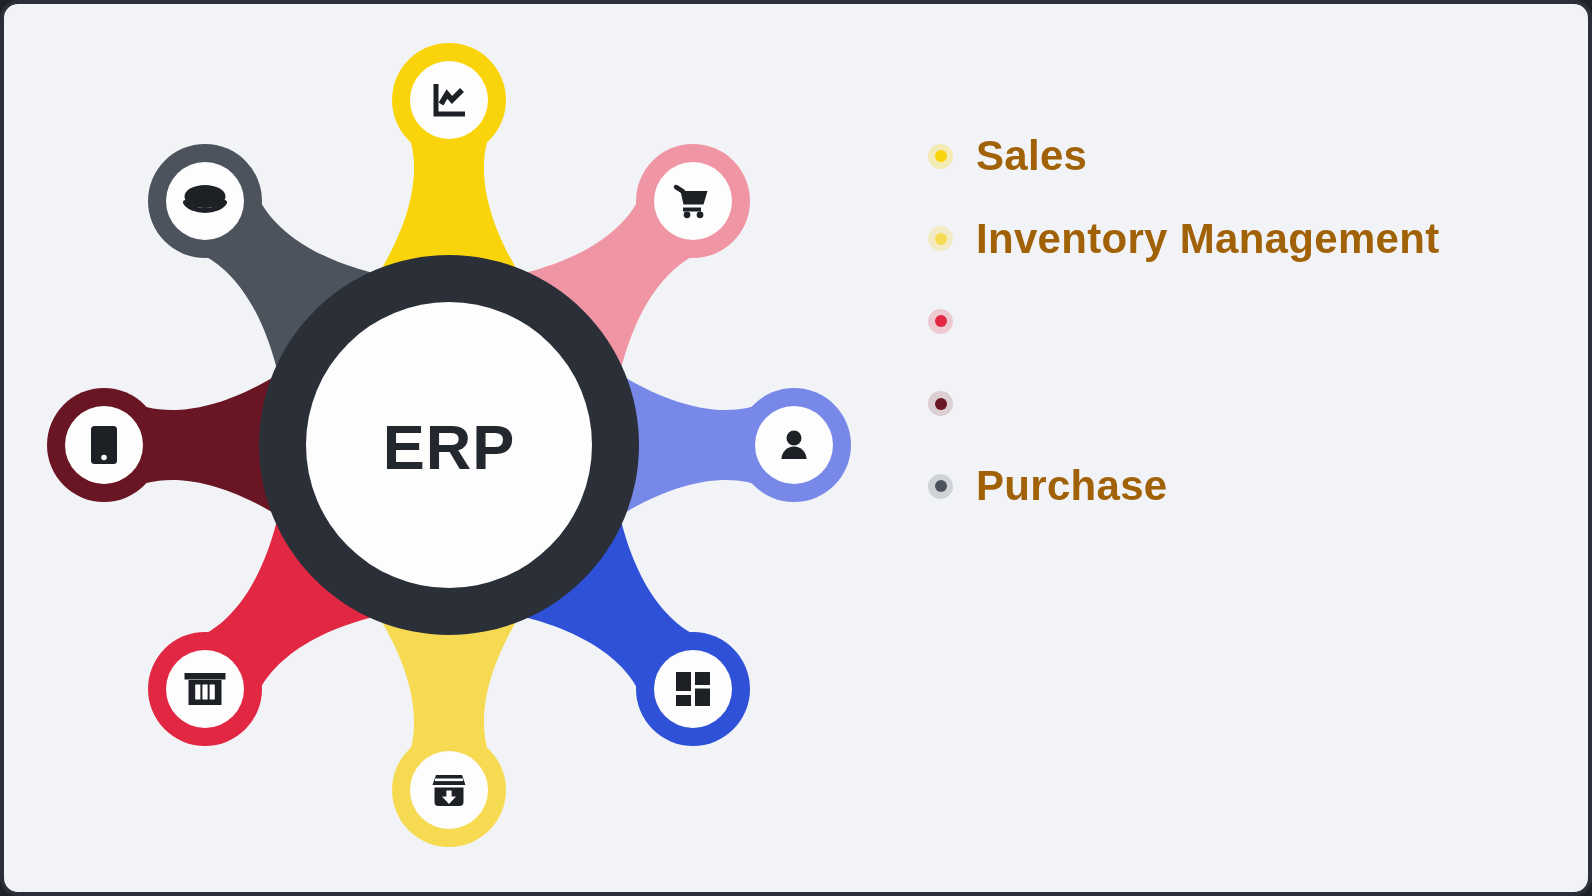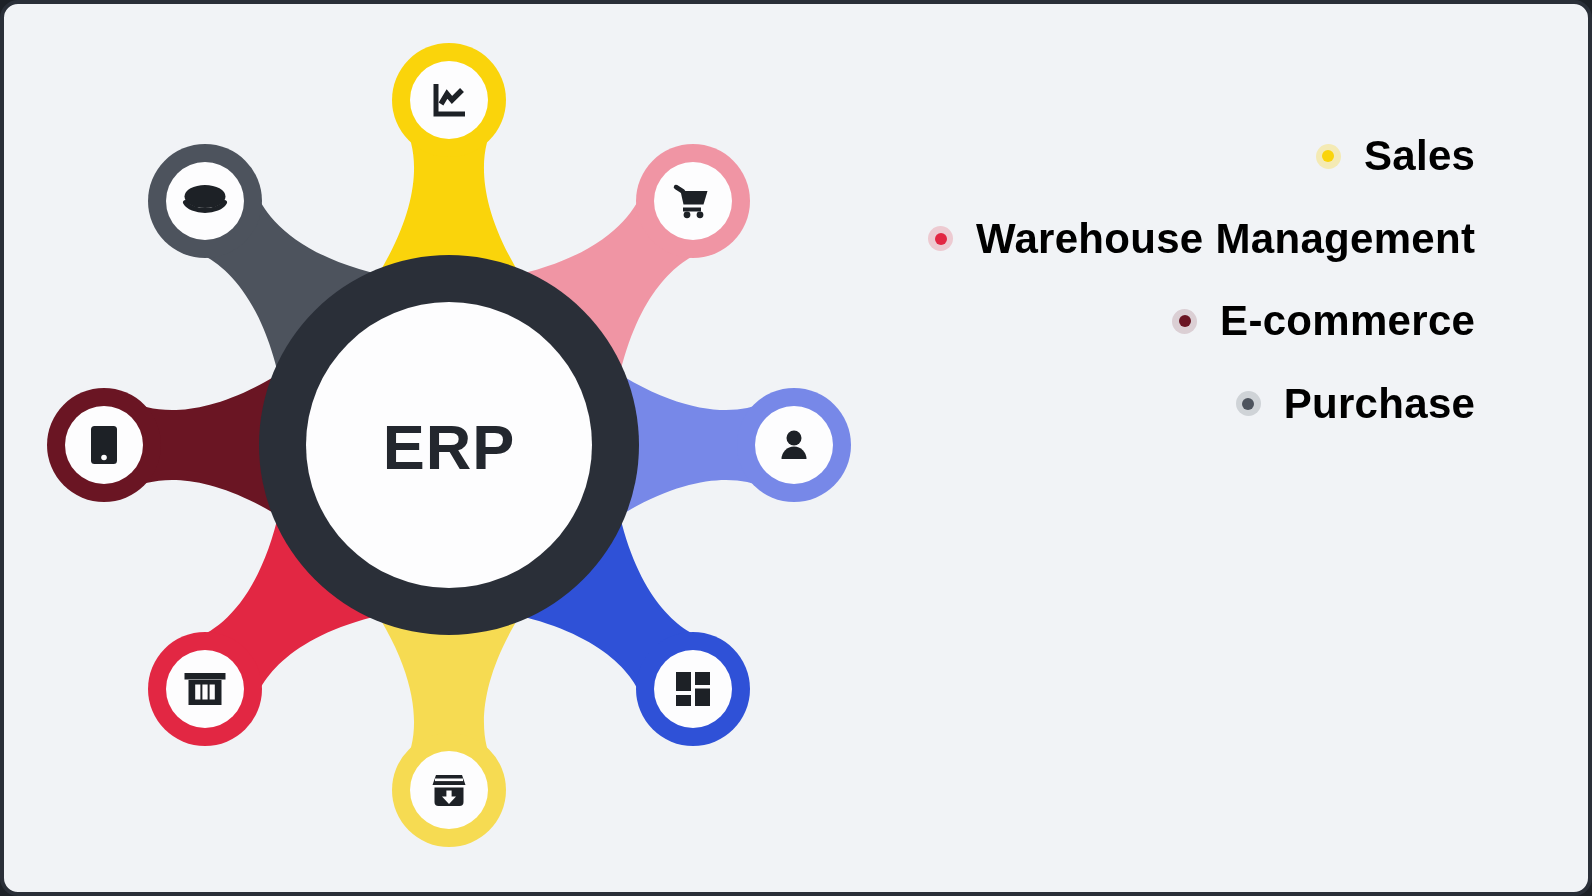--- a/index.html
+++ b/index.html
@@ -119,38 +119,42 @@
       <g>
         <circle cx="201.0" cy="197.0" r="57" fill="#4d535d"></circle>
         <circle cx="201.0" cy="197.0" r="39" fill="#fdfdfe"></circle>
         <g transform="translate(201.0,197.0)">
           <ellipse cx="0" cy="-4.5" rx="20.5" ry="11.5" fill="#1d2126"></ellipse>
           <path d="M -19.5 1.5 A 20.5 11.5 0 0 0 19.5 1.5" fill="none" stroke="#1d2126" stroke-width="5" stroke-linecap="round"></path>
         </g>
       </g>
     </svg>
 
-  <div class="legend" style="color: #000000; align-items: flex-end;">
+  <div class="legend" style="color: #a16207;">
     <div class="legend-item">
       <span class="legend-halo" style="background: rgba(250, 212, 11, 0.28);">
           <span class="legend-dot" style="background: rgb(250, 212, 11);"></span>
         </span>
       <span class="legend-label">Sales</span>
     </div>
     <div class="legend-item">
+      <span class="legend-halo" style="background: rgba(246, 219, 82, 0.3);">
+          <span class="legend-dot" style="background: rgb(246, 219, 82);"></span>
+        </span>
+      <span class="legend-label">Inventory Management</span>
+    </div>
+    <div class="legend-item">
       <span class="legend-halo" style="background: rgba(226, 39, 67, 0.2);">
           <span class="legend-dot" style="background: rgb(226, 39, 67);"></span>
         </span>
-      <span class="legend-label">Warehouse Management</span>
     </div>
     <div class="legend-item">
       <span class="legend-halo" style="background: rgba(106, 21, 35, 0.16);">
           <span class="legend-dot" style="background: rgb(106, 21, 35);"></span>
         </span>
-      <span class="legend-label">E-commerce</span>
     </div>
     <div class="legend-item">
       <span class="legend-halo" style="background: rgba(77, 83, 93, 0.2);">
           <span class="legend-dot" style="background: rgb(77, 83, 93);"></span>
         </span>
       <span class="legend-label">Purchase</span>
     </div>
   </div>
 
 </div>

